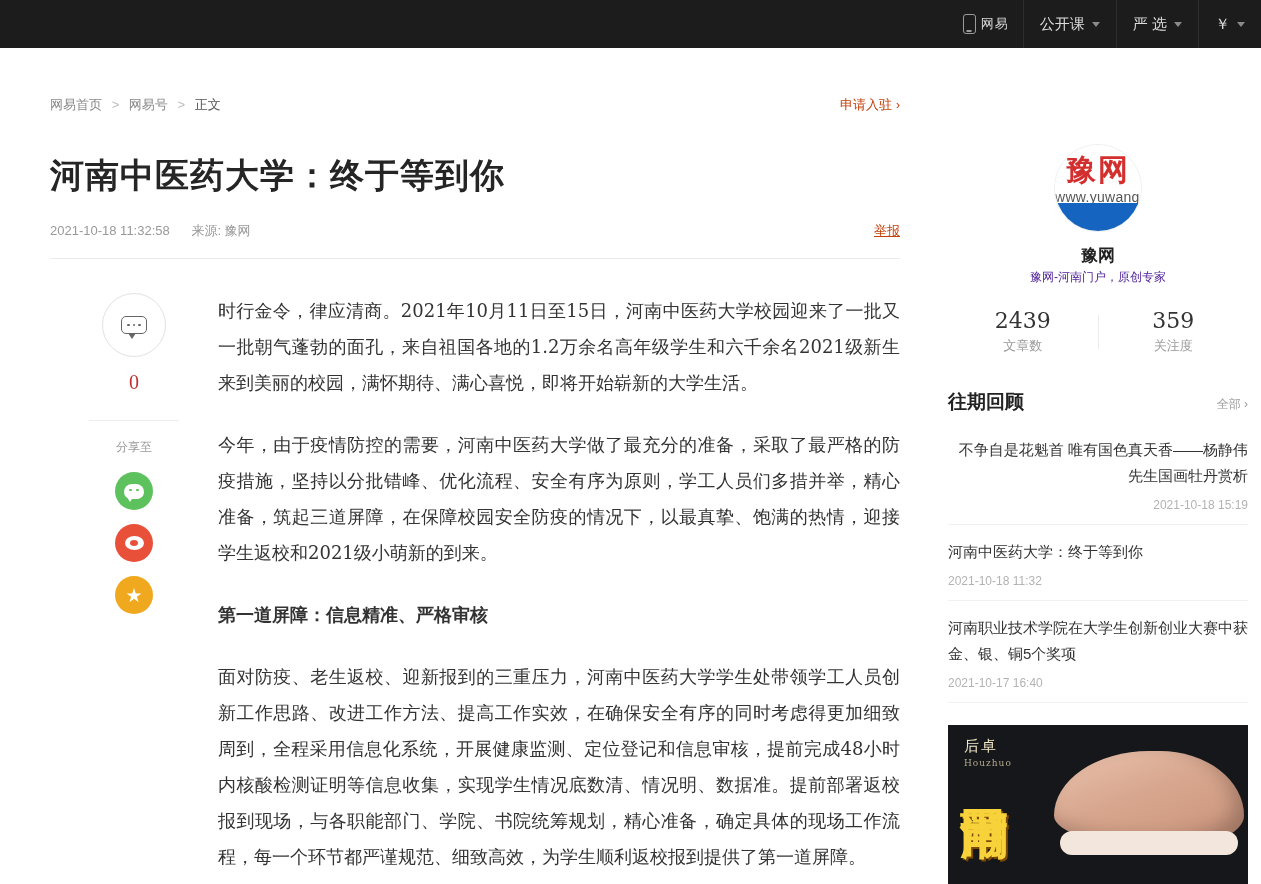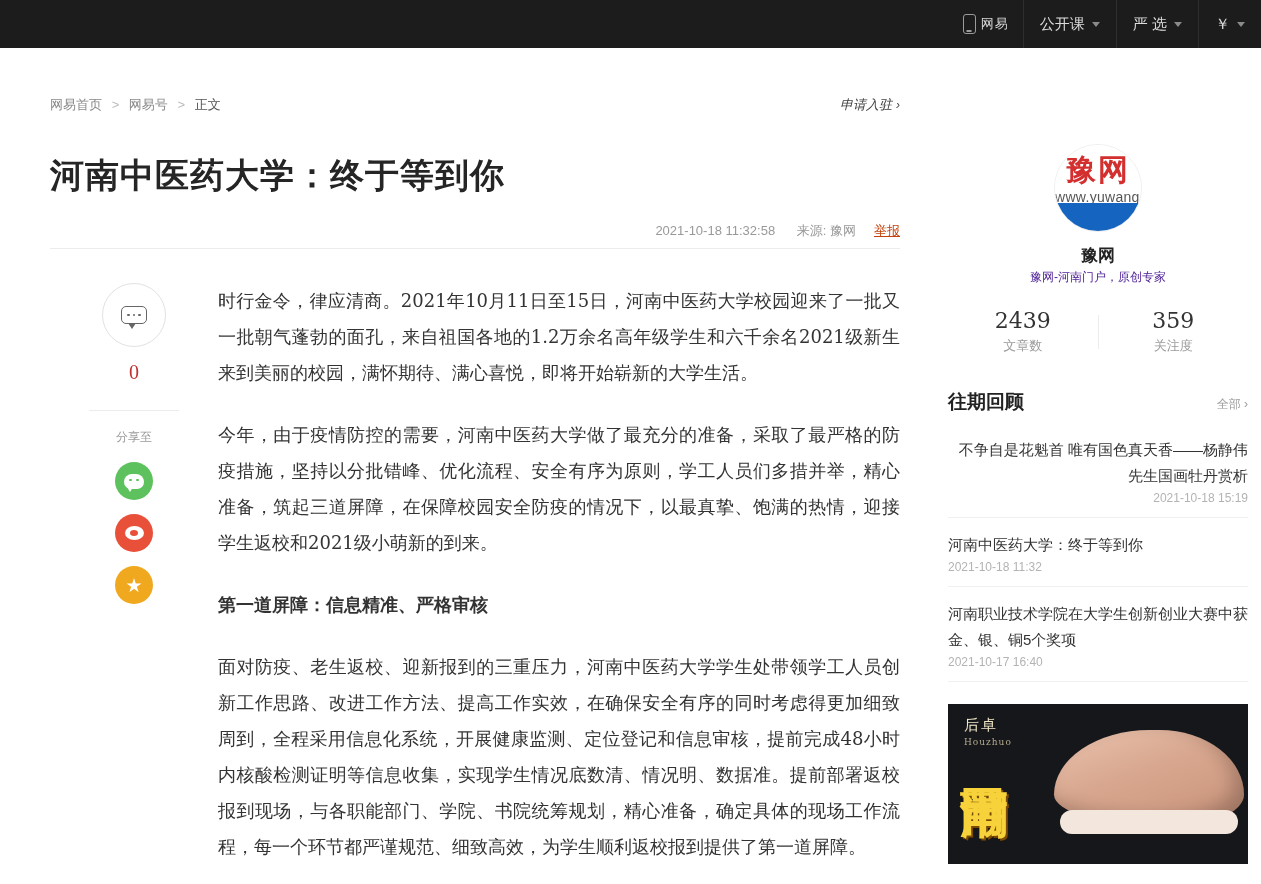--- a/index.html
+++ b/index.html
@@ -89,43 +89,42 @@
     align-items: center;
     padding-top: 48px;
     font-size: 13px;
     color: #888;
     text-align: right;
   }
   .crumb a { color: #888; text-decoration: none; }
   .crumb .sep { margin: 0 6px; color: #bbb; }
   .crumb .cur { color: #555; }
   .apply {
-    color: #404040;
+    color: #c2410c;
     font-size: 13px;
     cursor: pointer;
     white-space: nowrap;
-    font-style: italic;
   }
   .apply .arr { margin-left: 4px; font-size: 12px; }
 
   
   h1.title {
     font-size: 34px;
     line-height: 46px;
     font-weight: bold;
     color: #252525;
     margin: 38px 0 0 0;
     letter-spacing: 1px;
   }
   .meta-row {
     display: flex;
-    justify-content: flex-end;
+    justify-content: space-between;
     align-items: center;
     margin-top: 24px;
-    padding-bottom: 8px;
+    padding-bottom: 18px;
     border-bottom: 1px solid #ececec;
     font-size: 13px;
     color: #999;
   }
   .meta-left span { margin-right: 18px; }
   .report { color: #c2410c; cursor: pointer; text-decoration: underline; }
 
   
   .article-wrap {
     display: flex;
@@ -331,21 +330,21 @@
   .sec-more { font-size: 12px; color: #9a9a9a; cursor: pointer; }
 
   .rlist { margin-top: 8px; }
   .ritem { padding: 14px 0 12px 0; border-bottom: 1px solid #f0f0f0; cursor: pointer; }
   .ritem:first-child { padding-top: 12px; text-align: right; }
   .rtitle {
     font-size: 15px;
     line-height: 26px;
     color: #333;
   }
-  .rtime { font-size: 12px; color: #b3b3b3; margin-top: 2px; }
+  .rtime { font-size: 12px; color: #b3b3b3; margin-top: 9px; }
 
   .promo {
     margin-top: 22px;
     width: 300px;
     height: 160px;
     background: #15171a;
     position: relative;
     overflow: hidden;
     cursor: pointer;
   }

